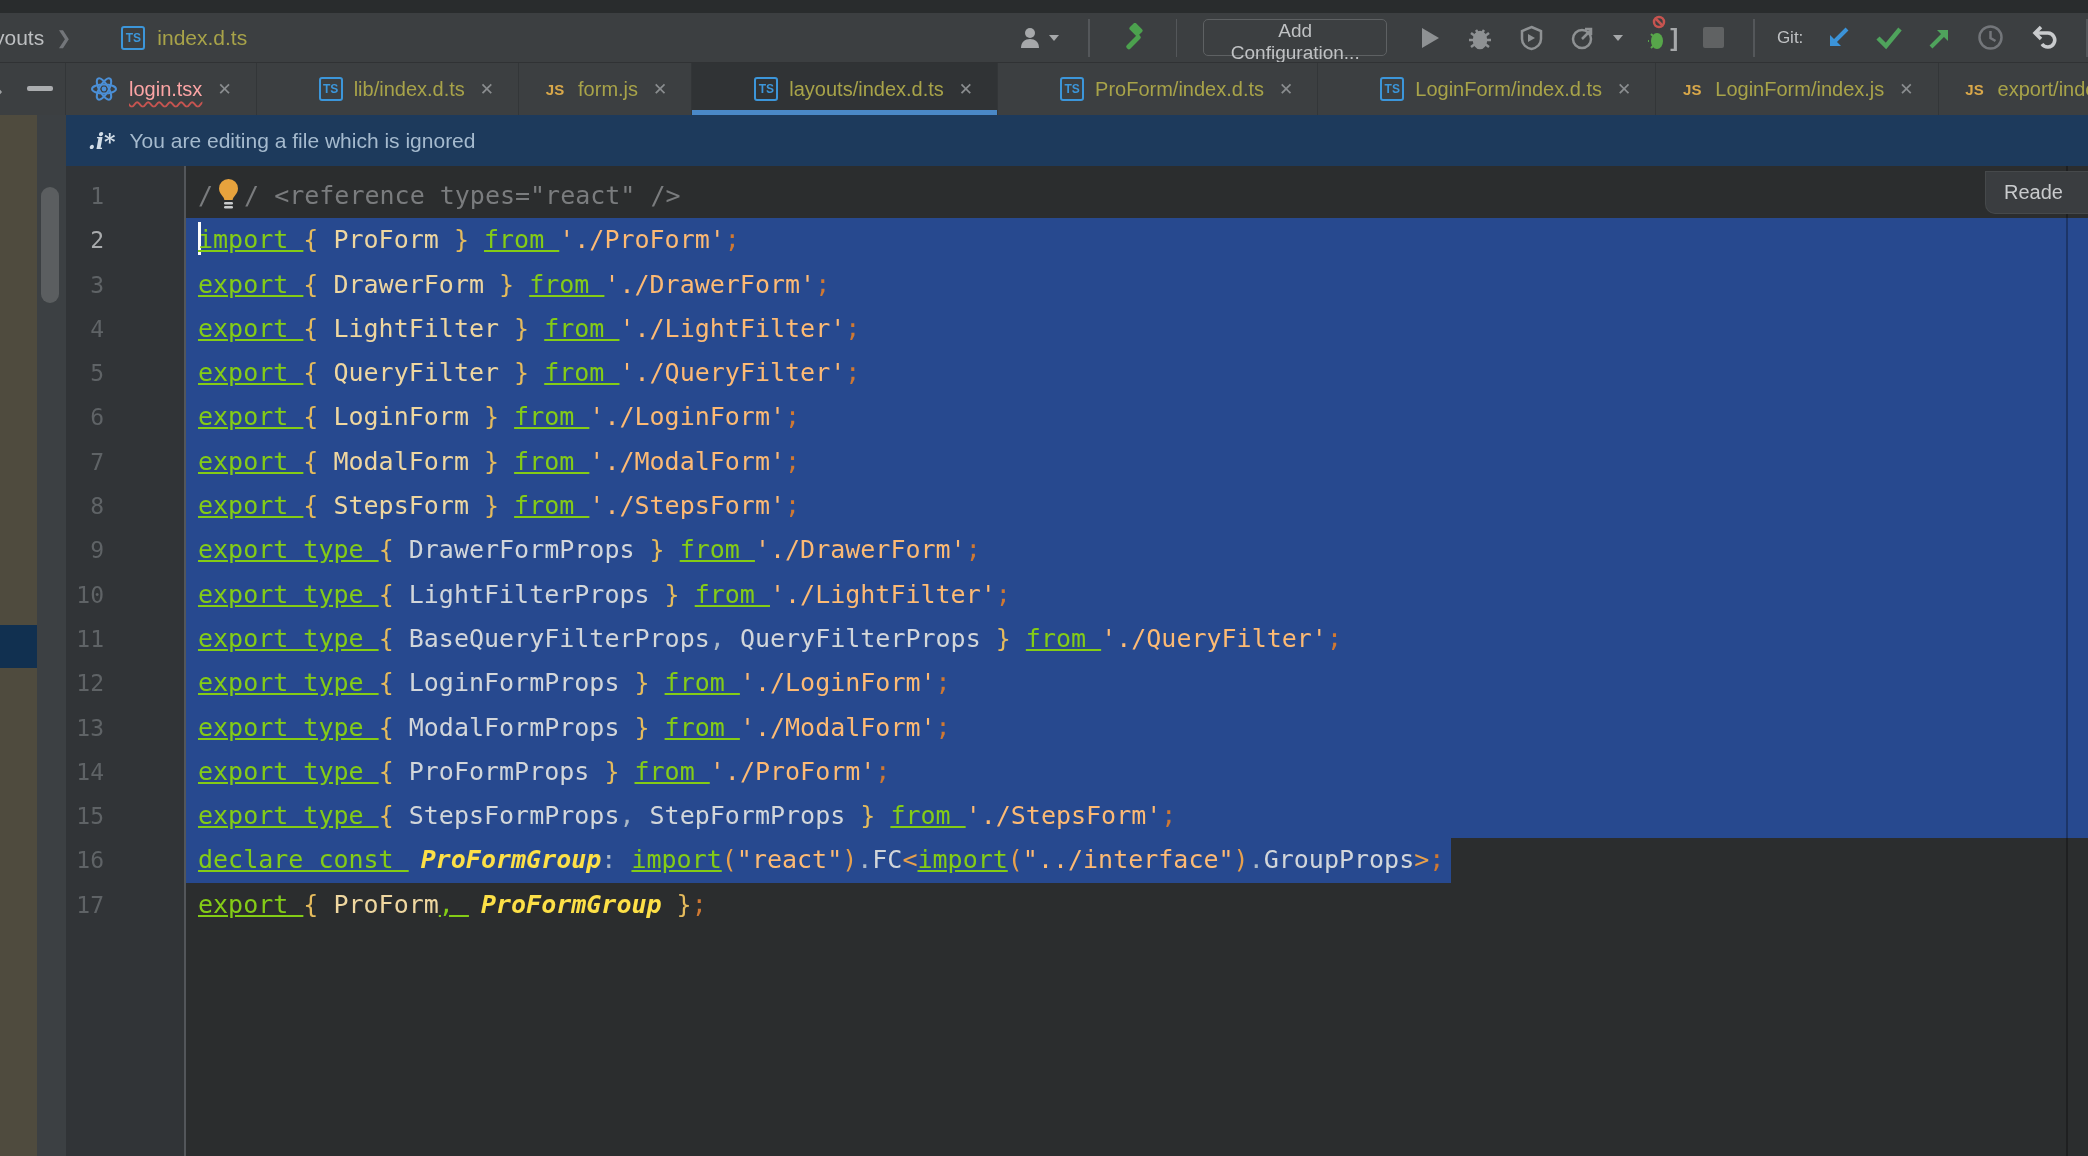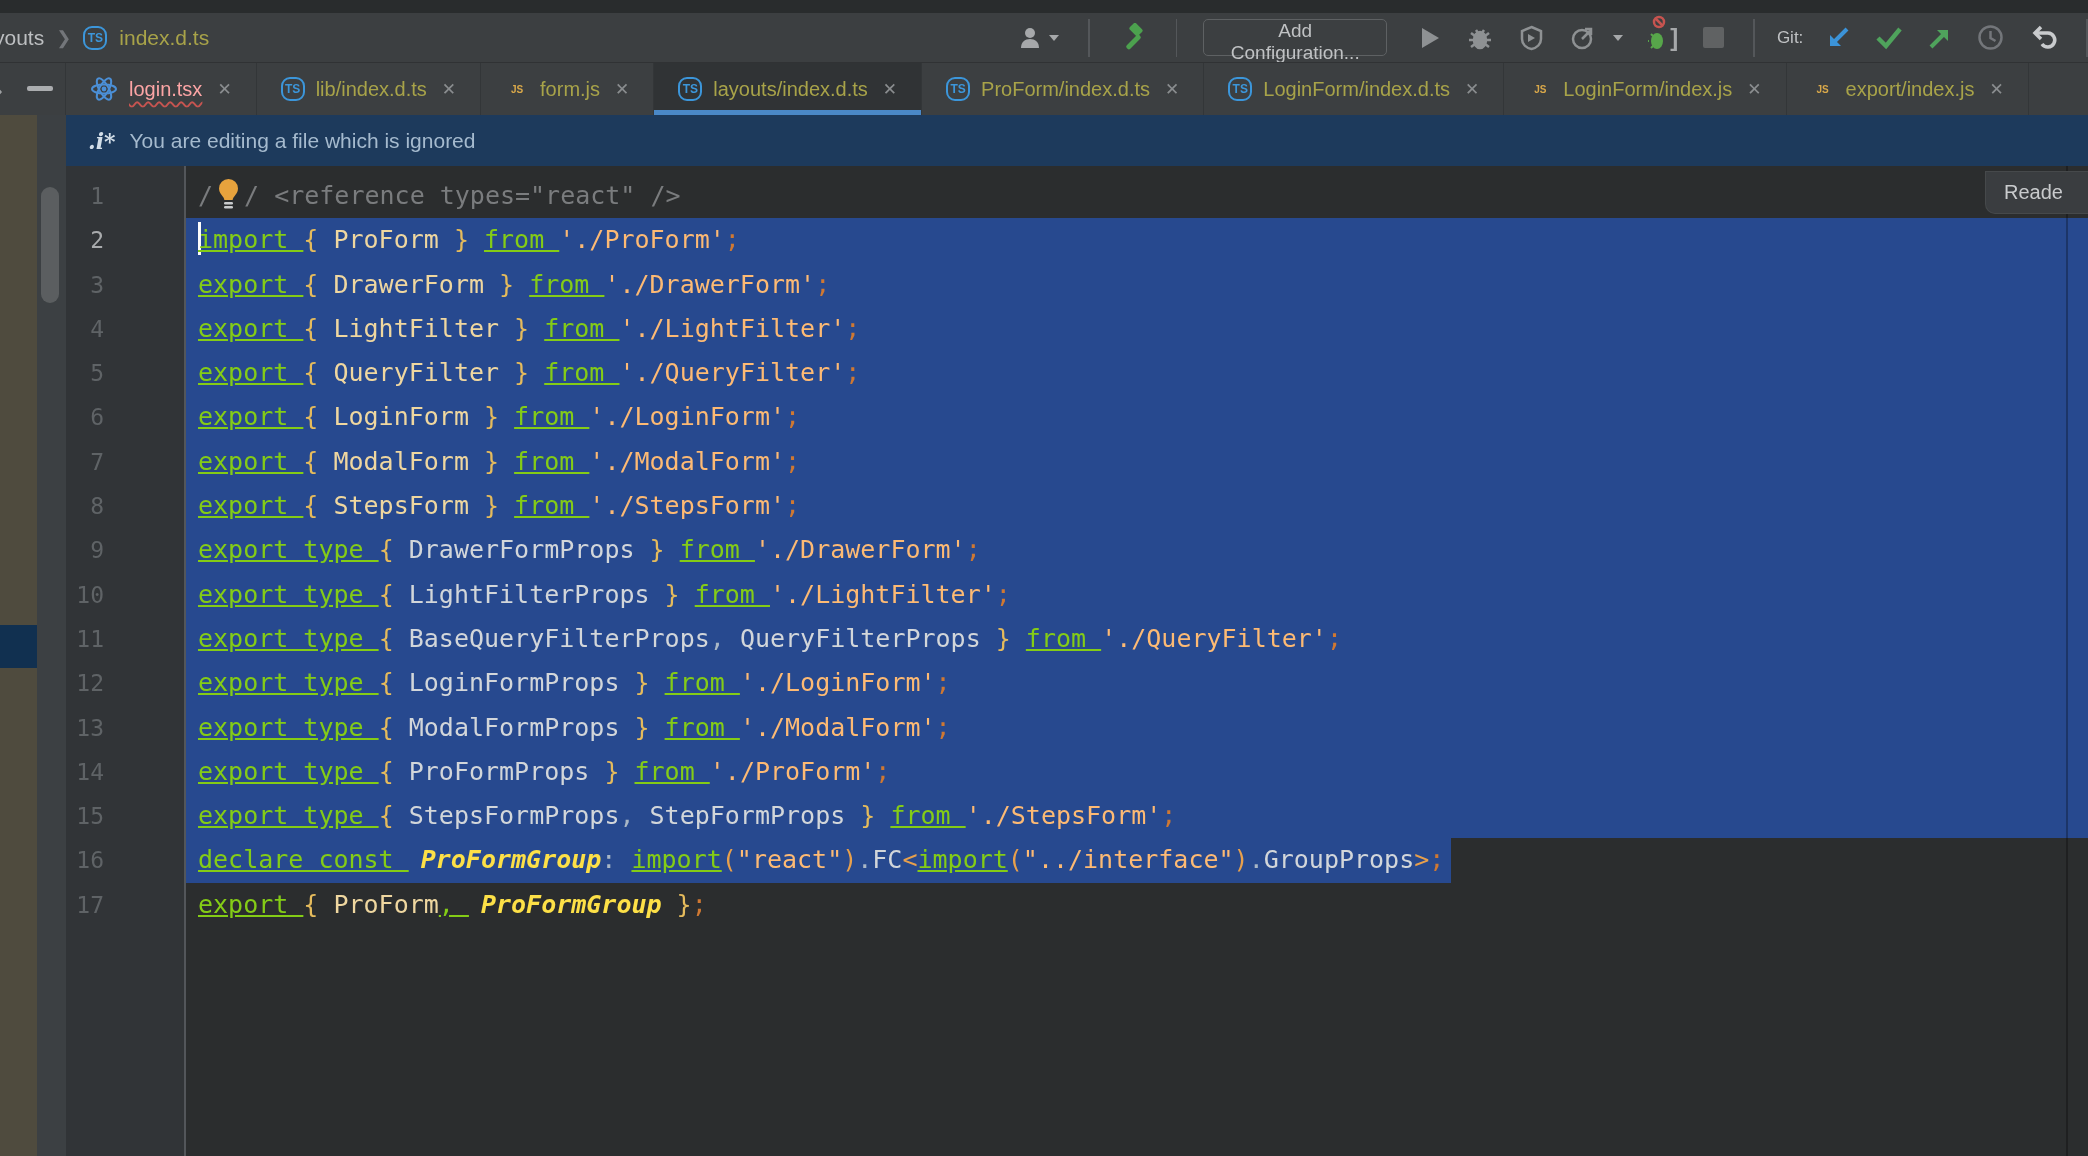--- a/index.html
+++ b/index.html
@@ -10,22 +10,22 @@
   
   .top-strip { position:absolute; left:0; top:0; width:2088px; height:13px; background:#292C2D; }
   .toolbar { position:absolute; left:0; top:13px; width:2088px; height:49px; background:#3C3F41;
              display:flex; align-items:center; }
   .crumbs { display:flex; align-items:center; gap:12px; margin-left:-6px; white-space:nowrap; }
   .crumb-parent { color:#BDBFC1; font-size:21px; }
   .crumb-chev { color:#73767A; font-size:18px; }
   .crumb-file { color:#A8A349; font-size:21px; }
   .fticon { display:inline-flex; align-items:center; justify-content:center;
             width:24px; height:24px; font-weight:bold; flex:0 0 auto; }
-  .fticon.ts { border:2px solid #3C96DA; border-radius:9px; color:#3C96DA; font-size:12px; }
-  .fticon.js { color:#D9A84A; font-size:10px; font-weight:800; border:none; }
+  .fticon.ts { border:2px solid #3C96DA; border-radius:3px; color:#3C96DA; font-size:12px;margin-left:38px; }
+  .fticon.js { color:#D9A84A; font-size:15px; font-weight:800; border:none; }
   .toolbar-right { position:absolute; left:1004px; top:0; height:49px; display:flex; align-items:center; }
   .tsep { width:2px; height:38px; background:#54575A; margin:0 16px; }
   .addcfg { height:37px; border:1px solid #5E6163; border-radius:5px; background:transparent;
             color:#C0C2C4; font-size:19px; padding:0 22px; margin:0 10px; font-family:inherit; }
   .tbi { display:inline-flex; align-items:center; justify-content:center; margin:0 12px; }
   .git-label { color:#C0C2C4; font-size:17px; margin:0 10px 0 6px; }
   .attach-wrap { position:relative; }
   .attach-nosign { position:absolute; left:4px; top:-9px; }
 
   

